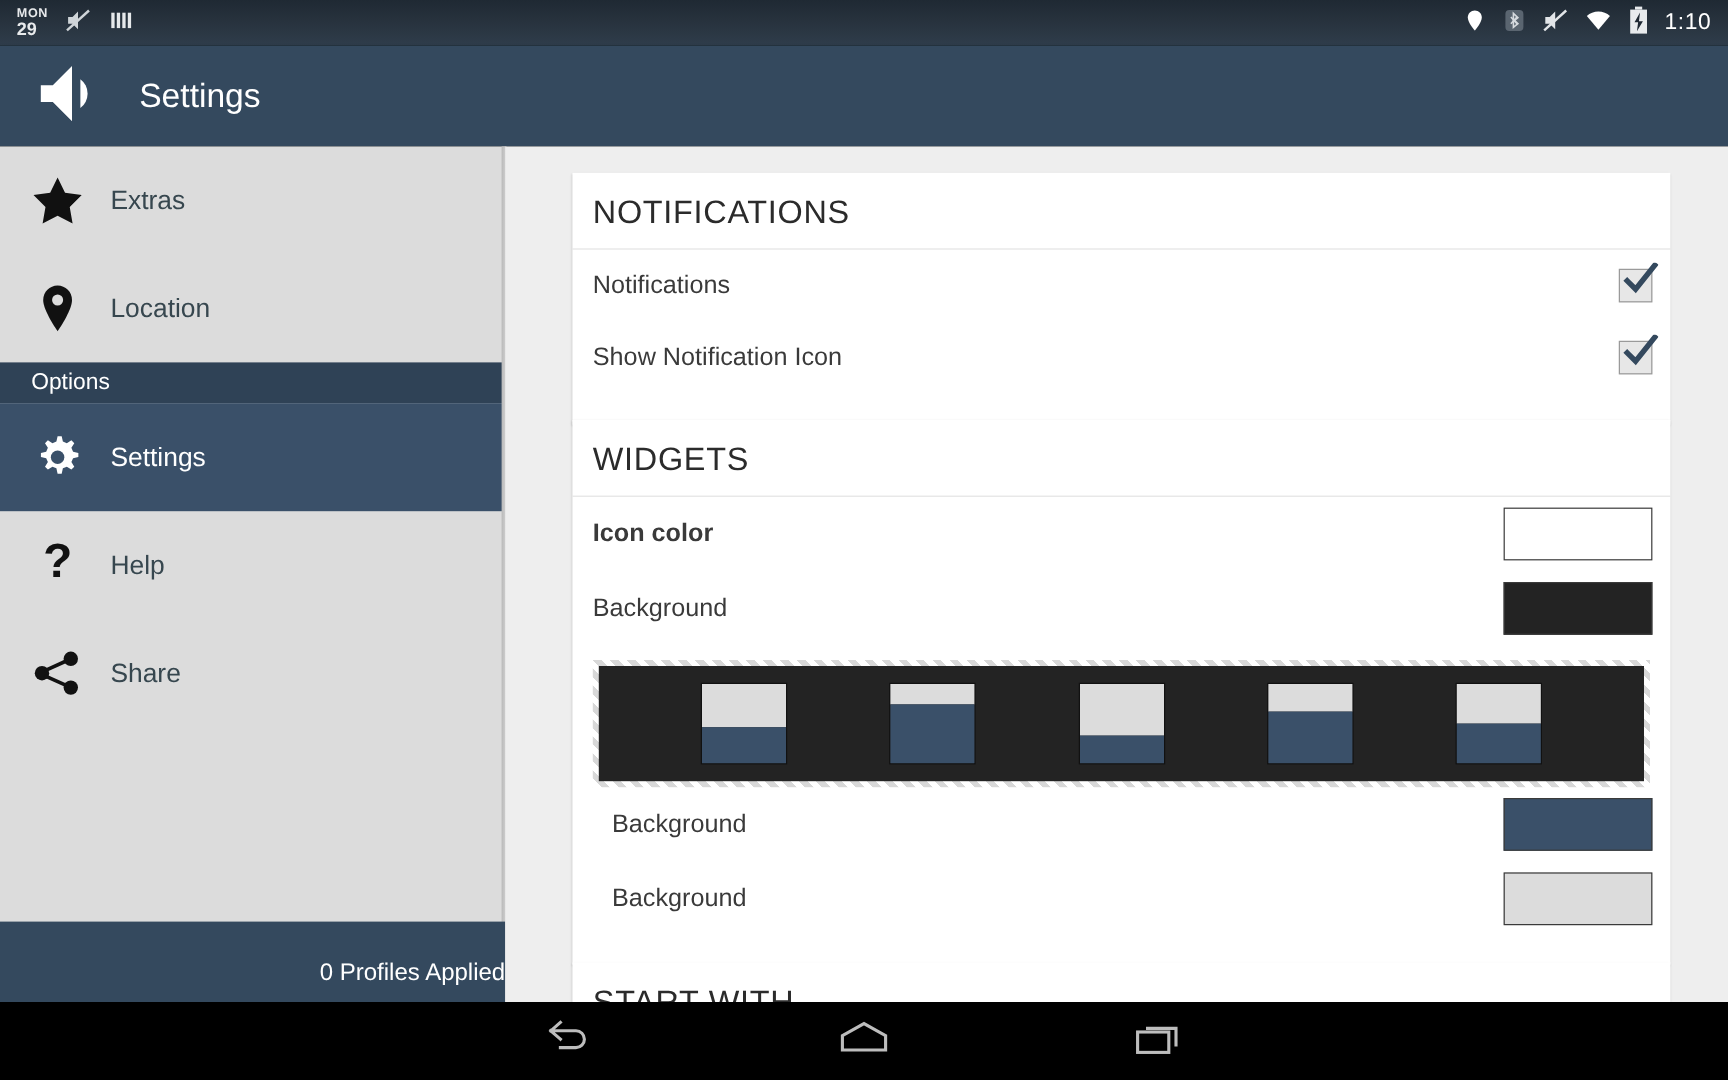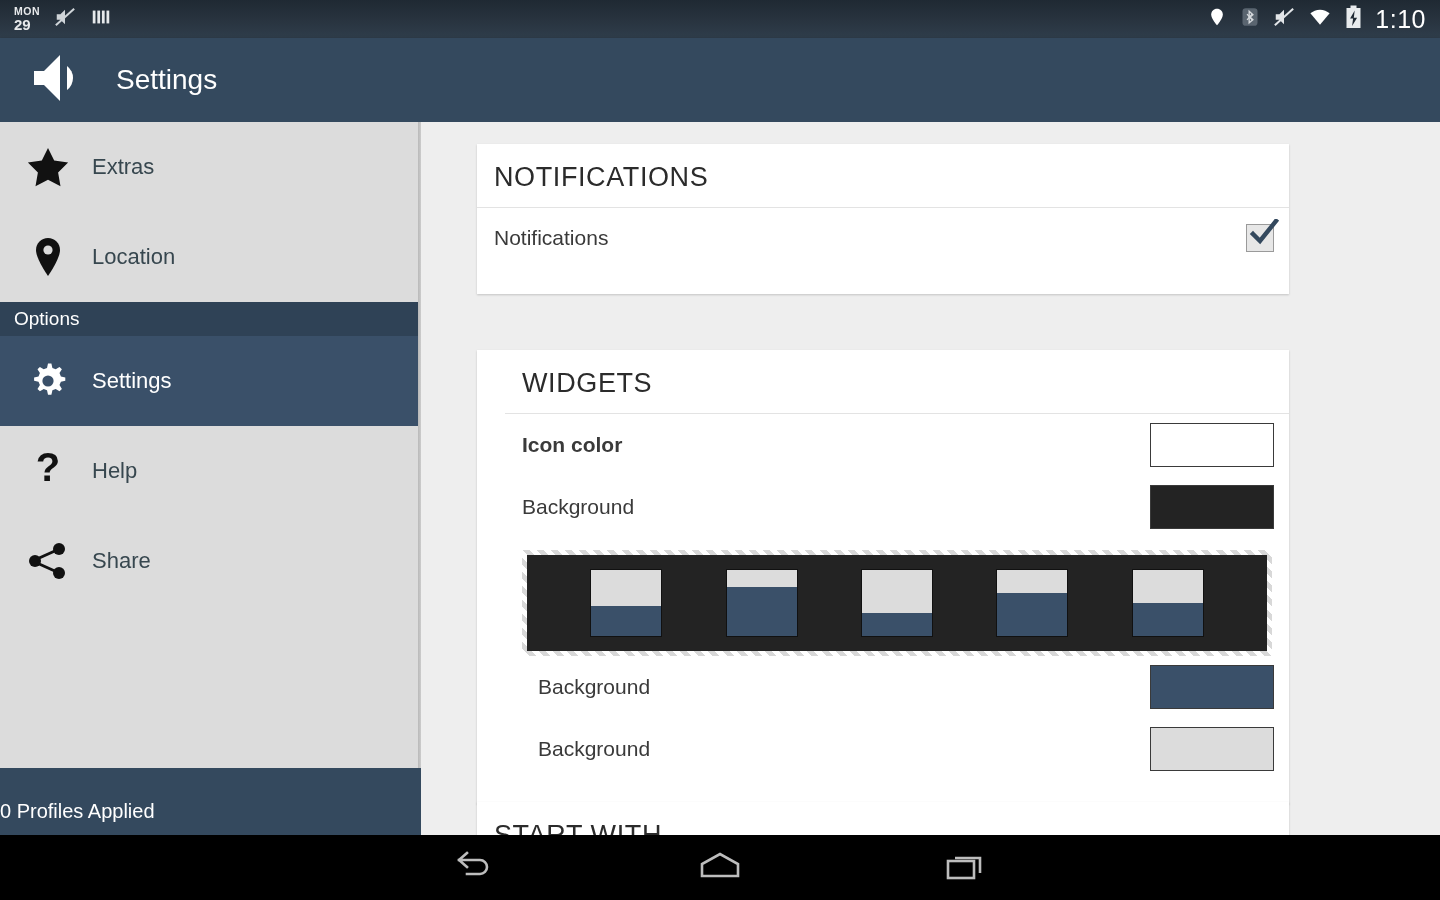--- a/index.html
+++ b/index.html
@@ -16,21 +16,21 @@
     position:absolute; top:0; left:0; width:1440px; height:38px;
     background:linear-gradient(to bottom,#1f2933 0%,#27323d 45%,#2f3d4b 100%);
     display:flex; align-items:center; justify-content:space-between;
     padding:0 14px 0 14px;
   }
   .sb-left{ display:flex; align-items:center; gap:14px; }
   .sb-right{ display:flex; align-items:center; gap:13px; }
   .sb-date{ color:#e8eaec; line-height:1; text-align:left; }
   .sb-date .dow{ display:block; font-size:10.5px; font-weight:bold; letter-spacing:.5px;}
   .sb-date .dnum{ display:block; font-size:15px; font-weight:bold; margin-top:1px;}
-  .sb-clock{ color:#fff; font-size:25px; letter-spacing:.5px; }
+  .sb-clock{ color:#fff; font-size:19px; letter-spacing:.5px; }
   .ic{ display:inline-block; }
 
   
   .appbar{
     position:absolute; top:38px; left:0; width:1440px; height:84px;
     background:#34495e; display:flex; align-items:center; padding-left:30px;
     box-shadow:0 1px 3px rgba(0,0,0,.35);
   }
   .appbar .title{ color:#fff; font-size:28px; margin-left:28px; font-weight:400; }
 
@@ -43,40 +43,40 @@
   .nav-item{
     height:90px; display:flex; align-items:center; padding-left:14px;
     cursor:pointer;
   }
   .nav-item .ico{ width:68px; display:flex; justify-content:center; align-items:center; }
   .nav-item .lbl{ font-size:22px; color:#37474f; margin-left:10px; }
   .nav-item.selected{ background:#3a5069; }
   .nav-item.selected .lbl{ color:#ffffff; }
   .section-hdr{
     background:#2f4256; color:#ffffff; font-size:19px;
-    padding:7px 0 7px 14px; height:34px; display:flex; align-items:center;
+    padding:7px 0 7px 26px; height:34px; display:flex; align-items:center;
   }
   .sidebar-edge{
     position:absolute; top:122px; left:418px; width:4px; height:713px;
     background:linear-gradient(to right,#b9b9b9,#d2d2d2);
   }
   .footer{
     position:absolute; left:0; top:768px; width:421px; height:86px;
-    background:#34495e; color:#fff; text-align:left;
+    background:#34495e; color:#fff; text-align:right;
     display:flex; flex-direction:column; justify-content:center; gap:2px;
   }
   .footer div{ font-size:20px; line-height:1.2; }
 
   
   .content{
     position:absolute; top:122px; left:421px; width:1019px; height:713px;
     background:#eeeeee; overflow:hidden;
   }
   .card{
-    position:absolute; left:56px; width:812px;
+    position:absolute; left:56px; width:915px;
     background:#ffffff; box-shadow:0 1px 2px rgba(0,0,0,.18);
   }
   .card-title{
     font-size:27px; color:#2b2b2b; letter-spacing:.6px;
     padding:18px 0 14px 17px; border-bottom:1px solid #e3e3e3; font-weight:400;
   }
   .row{
     display:flex; align-items:center; justify-content:space-between;
     padding:0 15px 0 17px;
   }
@@ -265,24 +265,33 @@
       <div class="card-title">NOTIFICATIONS</div>
       <div class="row" style="height:60px;">
         <span class="rlabel">Notifications</span>
         <span class="cbox">
           <span class="box"></span>
           <svg class="tick" viewBox="0 0 30 30">
             <path d="M4 15 L11 22 L27 2" fill="none" stroke="#34495e" stroke-width="4.5" stroke-linecap="square"></path>
           </svg>
         </span>
       </div>
+      <div class="row" style="height:60px;">
+        <span class="rlabel">Show Notification Icon</span>
+        <span class="cbox">
+          <span class="box"></span>
+          <svg class="tick" viewBox="0 0 30 30">
+            <path d="M4 15 L11 22 L27 2" fill="none" stroke="#34495e" stroke-width="4.5" stroke-linecap="square"></path>
+          </svg>
+        </span>
+      </div>
       <div style="height:26px;"></div>
     </div>
 
-    <div class="card" style="top:228px;padding-left:28px;">
+    <div class="card" style="top:228px;">
       <div class="card-title">WIDGETS</div>
 
       <div class="row" style="height:62px;font-weight:bold;">
         <span class="rlabel">Icon color</span>
         <span class="swatch" style="background:#ffffff;"></span>
       </div>
 
       <div class="row" style="height:62px;">
         <span class="rlabel">Background</span>
         <span class="swatch" style="background:#232323;"></span>

